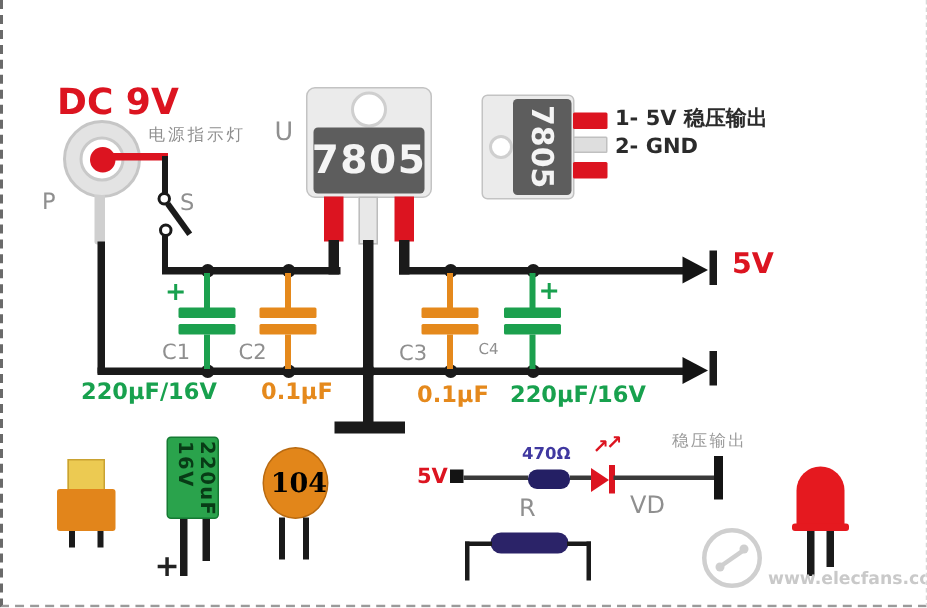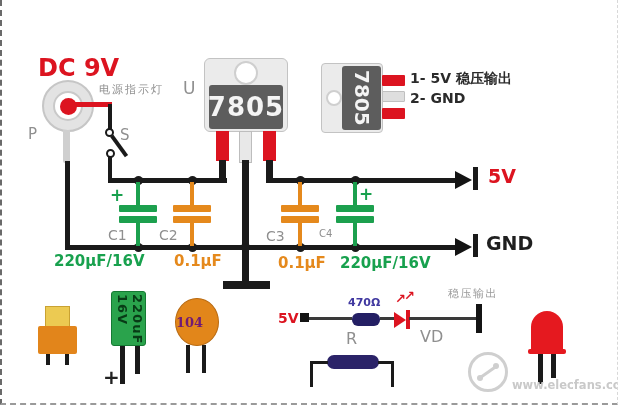--- a/index.html
+++ b/index.html
@@ -118,21 +118,20 @@
   <div class="abs green-text" style="left:52px;top:252px;font-size:15px;font-weight:bold;">220μF/16V</div>
   <div class="abs orange-text" style="left:172px;top:252px;font-size:15px;font-weight:bold;">0.1μF</div>
   <div class="abs orange-text" style="left:276px;top:254px;font-size:15px;font-weight:bold;">0.1μF</div>
   <div class="abs green-text" style="left:338px;top:254px;font-size:15px;font-weight:bold;">220μF/16V</div>
 
   <div class="arrow-tri" style="left:453px;top:171px;"></div>
   <div class="wire" style="left:471px;top:167px;width:5px;height:23px;"></div>
   <div class="abs red-text" style="left:486px;top:165px;font-size:19px;font-weight:bold;">5V</div>
   <div class="arrow-tri" style="left:453px;top:238px;"></div>
   <div class="wire" style="left:471px;top:234px;width:5px;height:23px;"></div>
-  <div class="abs" style="left:484px;top:232px;font-size:19px;font-weight:bold;color:#1f1f1f;">GND</div>
 
   <div class="reg-body" style="left:319px;top:63px;width:62px;height:70px;border-radius:4px;"></div>
   <div class="reg-plate" style="left:340px;top:66px;width:39px;height:64px;">
     <span class="vert" style="font-size:20px;font-weight:bold;">7805</span>
   </div>
   <div class="reg-hole" style="left:324px;top:90px;width:16px;height:16px;"></div>
   <div class="pin-bar pin-red" style="left:380px;top:75px;"></div>
   <div class="pin-bar pin-gray" style="left:380px;top:91px;"></div>
   <div class="pin-bar pin-red" style="left:380px;top:108px;"></div>
   <div class="abs" style="left:408px;top:70px;font-size:14px;font-weight:bold;color:#2b2b2b;">1- 5V 稳压输出</div>
@@ -160,21 +159,21 @@
   <div class="wire" style="left:63px;top:354px;width:4px;height:11px;"></div>
 
   <div class="abs vert" style="left:109px;top:291px;width:35px;height:55px;background:#2aa34c;border:1px solid #157a33;box-sizing:border-box;border-radius:3px;color:#083b16;font-size:13px;font-weight:bold;letter-spacing:1px;padding-top:2px;">
     <span>220uF</span>
     <span>16V</span>
   </div>
   <div class="wire" style="left:118px;top:346px;width:5px;height:38px;"></div>
   <div class="wire" style="left:133px;top:346px;width:5px;height:28px;"></div>
   <div class="abs" style="left:101px;top:365px;font-size:20px;font-weight:bold;color:#222;">+</div>
 
-  <div class="abs" style="left:173px;top:298px;width:44px;height:48px;border-radius:50%;background:#e2861a;border:1px solid #b96a10;box-sizing:border-box;display:flex;align-items:center;justify-content:flex-start;font-family:'DejaVu Serif',serif;font-size:13px;font-weight:bold;color:#701a75;">
+  <div class="abs" style="left:173px;top:298px;width:44px;height:48px;border-radius:50%;background:#e2861a;border:1px solid #b96a10;box-sizing:border-box;display:flex;align-items:center;justify-content:flex-end;font-family:'DejaVu Serif',serif;font-size:18px;font-weight:bold;color:#000000;">
     <span>104</span>
   </div>
   <div class="wire" style="left:184px;top:345px;width:4px;height:28px;"></div>
   <div class="wire" style="left:200px;top:345px;width:4px;height:28px;"></div>
 
   <div class="abs" style="left:325px;top:355px;width:52px;height:14px;background:#2b2368;border-radius:7px;"></div>
   <div class="abs" style="left:308px;top:361px;width:18px;height:2.5px;background:#1a1a1a;"></div>
   <div class="abs" style="left:308px;top:361px;width:2.5px;height:26px;background:#1a1a1a;"></div>
   <div class="abs" style="left:376px;top:361px;width:16px;height:2.5px;background:#1a1a1a;"></div>
   <div class="abs" style="left:389px;top:361px;width:2.5px;height:26px;background:#1a1a1a;"></div>

